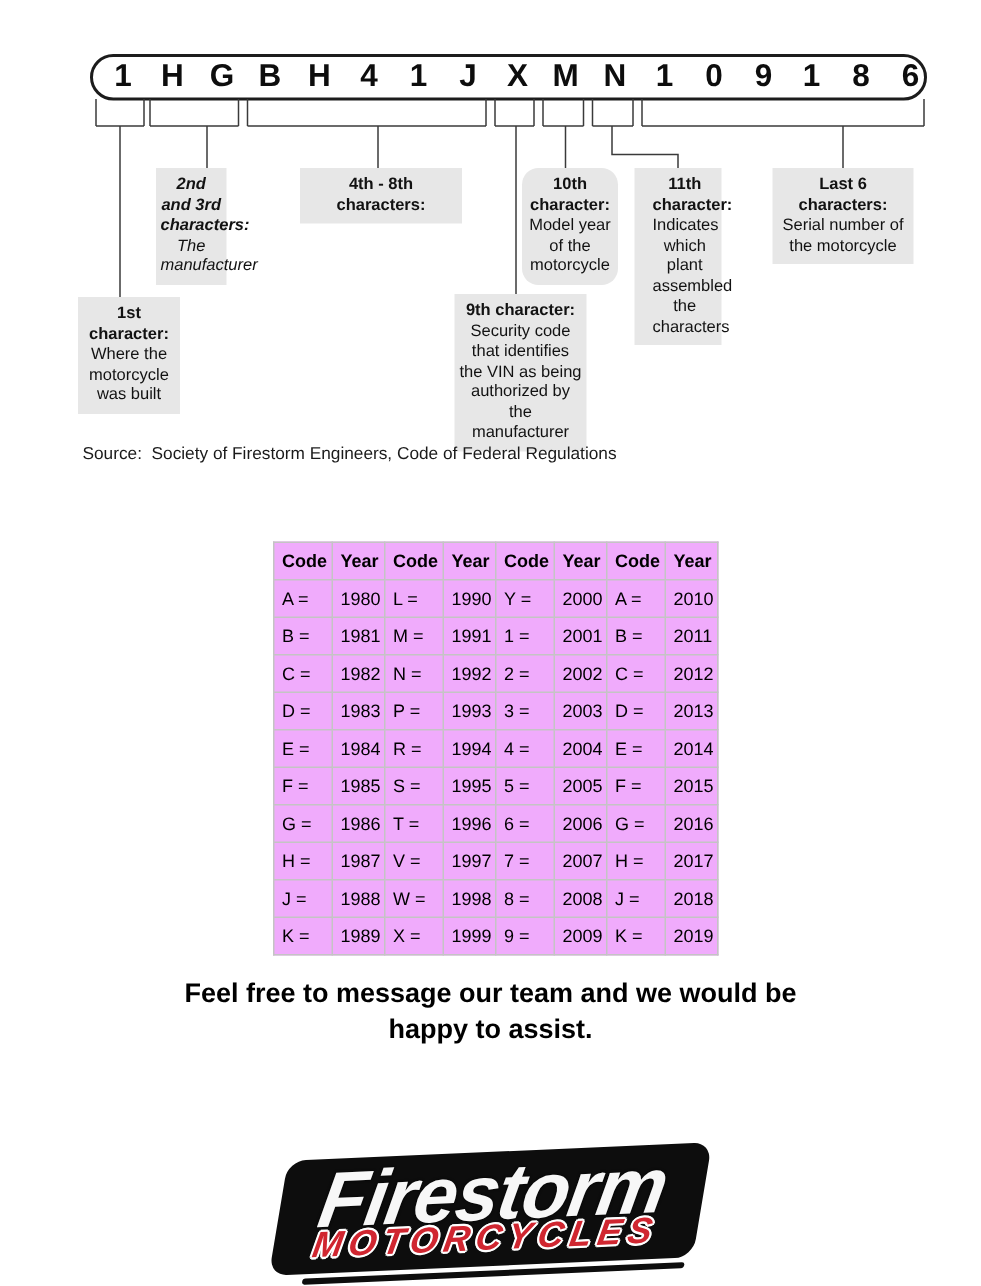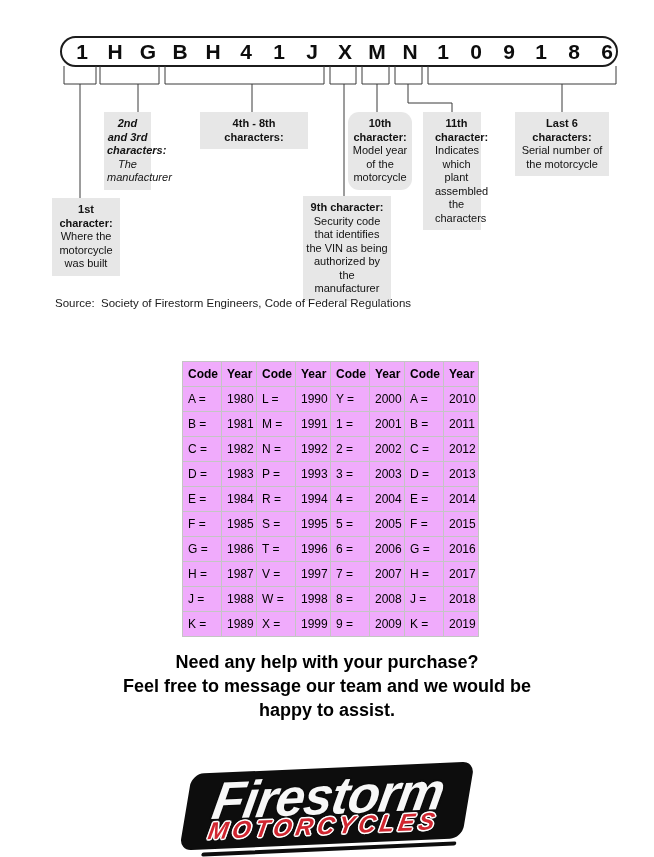--- a/index.html
+++ b/index.html
@@ -278,21 +278,20 @@
           <td class="col-year">1999</td>
           <td class="col-code">9 =</td>
           <td class="col-year">2009</td>
           <td class="col-code">K =</td>
           <td class="col-year">2019</td>
         </tr>
       </tbody>
   </table>
 
   <div class="help-block">
-    <div>Need any help with your purchase?</div>
     <div>Feel free to message our team and we would be</div>
     <div>happy to assist.</div>
   </div>
 
   <div class="logo-wrap">
     <div class="logo-blob">
       <div class="logo-brand">Firestorm</div>
       <div class="logo-subtitle" id="logo-subtitle" style="color: rgb(208, 38, 48);">MOTORCYCLES</div>
     </div>
     <div class="logo-underbar"></div>

